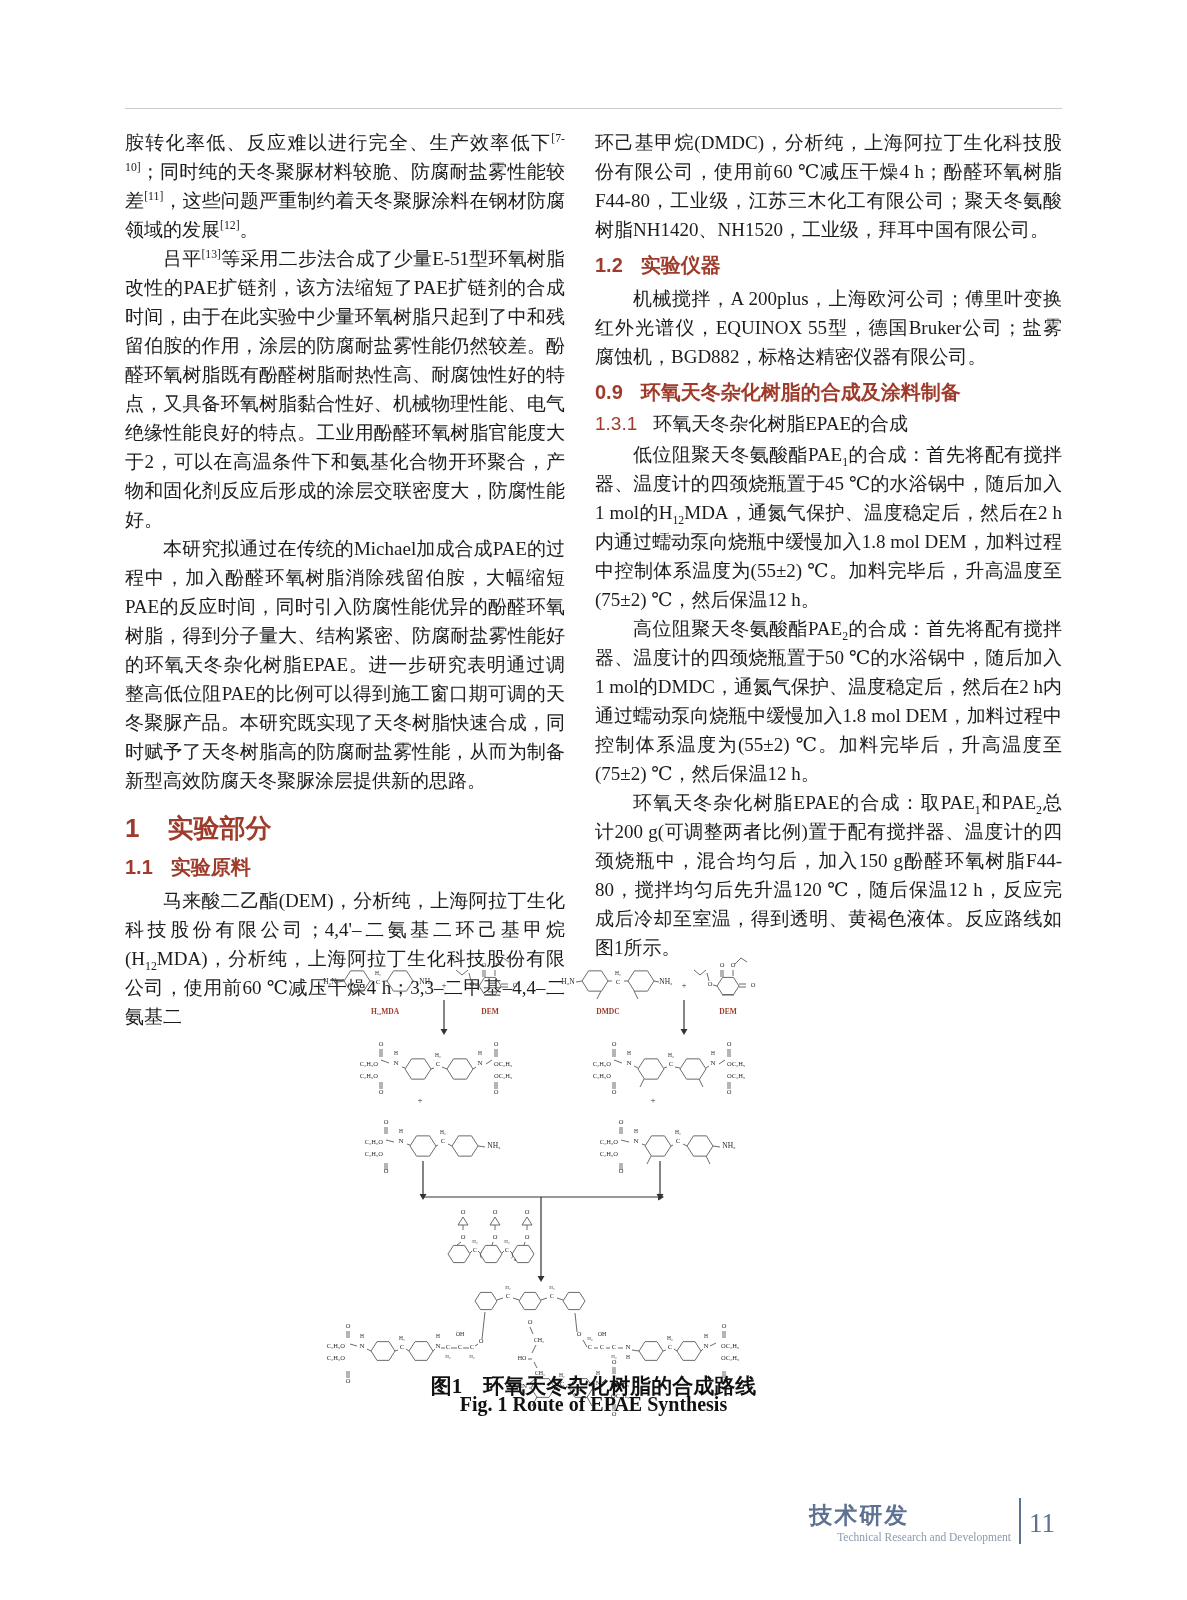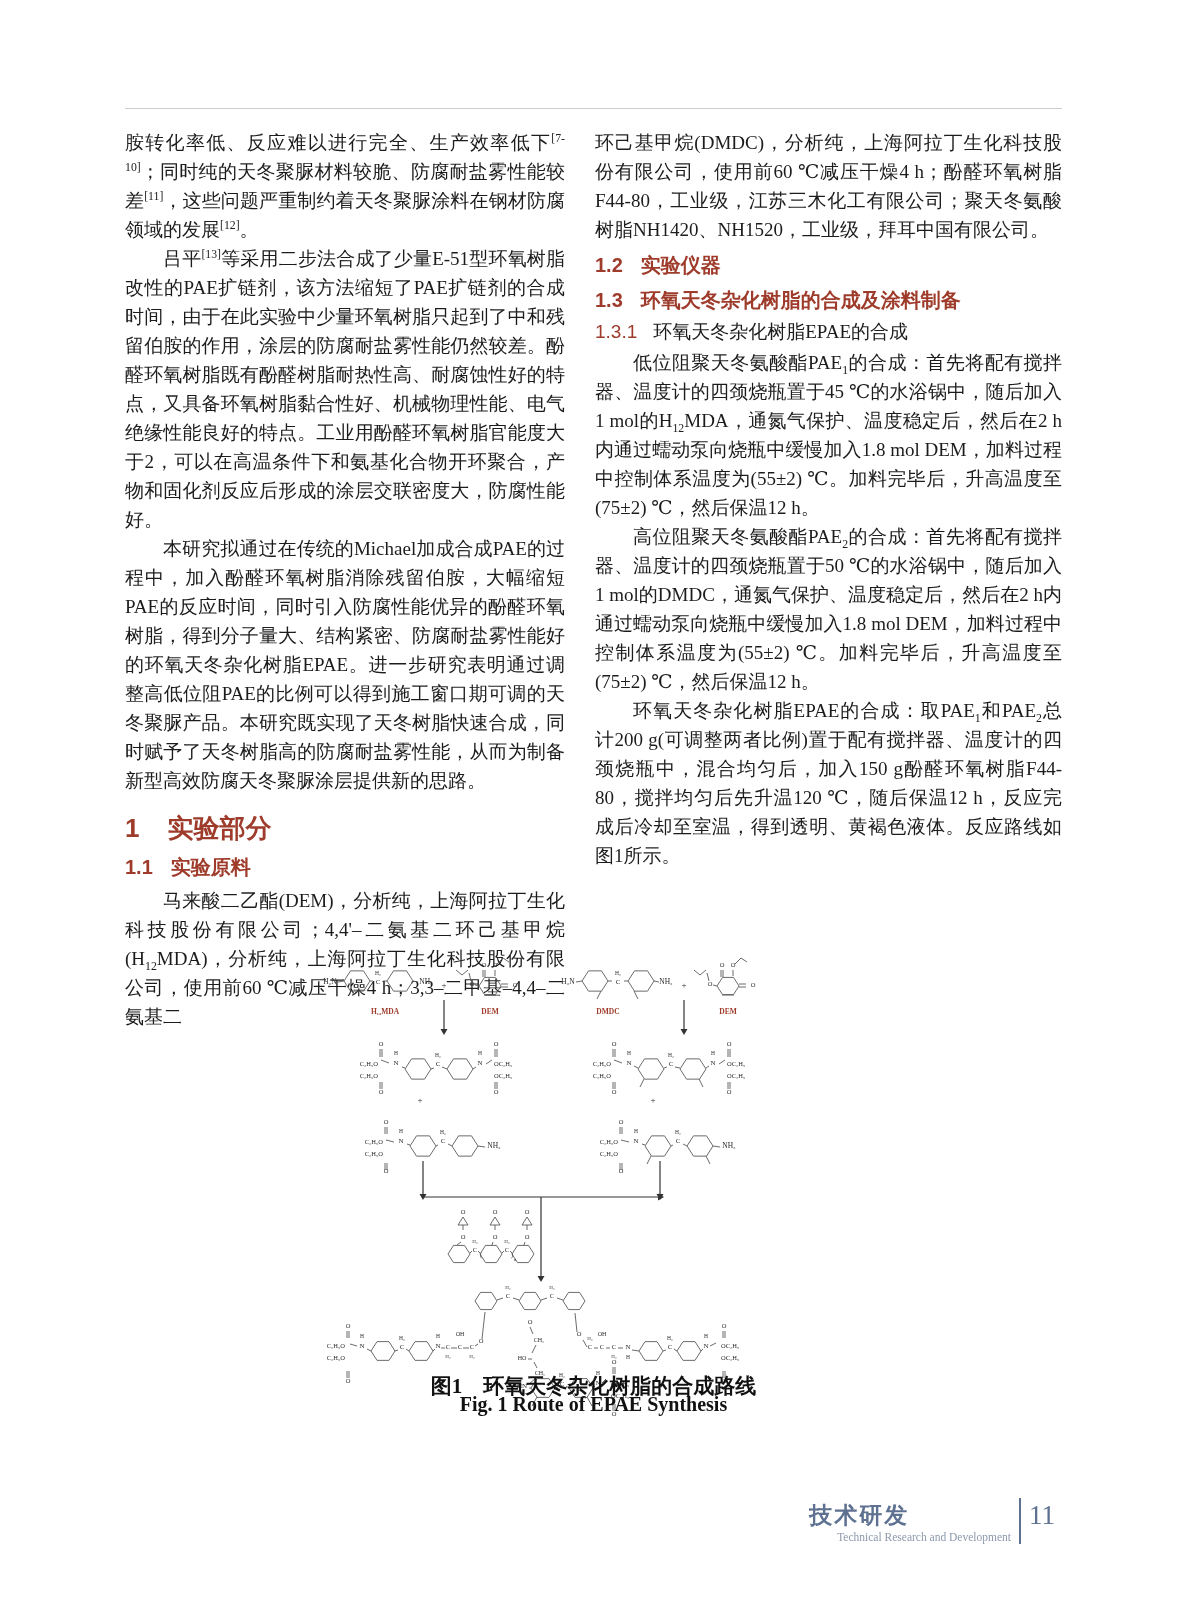--- a/index.html
+++ b/index.html
@@ -32,40 +32,41 @@
     font-size:21px;font-weight:bold;color:#111;}
   .cap-en{position:absolute;left:125px;top:1393px;width:937px;text-align:center;
     font-size:20px;font-weight:bold;color:#111;}
   
   .footer{position:absolute;top:1498px;right:132px;display:flex;align-items:center;}
   .footer-texts{text-align:left;margin-right:8px;}
   .footer-zh{font-family:"Liberation Sans","DejaVu Sans",sans-serif;font-size:23px;
     font-weight:bold;color:#5e7191;letter-spacing:2px;}
   .footer-en{font-family:"Liberation Serif","DejaVu Serif",serif;font-size:11.5px;color:#8c99ad;margin-left:28px;}
   .footer-bar{width:2px;height:46px;background:#5e7191;margin-right:8px;}
-  .footer-num{font-size:27px;color:#5e7191;align-self:flex-start;margin-top:2px;}
+  .footer-num{font-size:27px;color:#5e7191;align-self:flex-start;margin-top:10px;}
 </style>
 </head>
 <body>
 
 <div class="page">
   <div class="header-rule"></div>
 
   <div class="col col-left">
       <p class="body-p">胺转化率低、反应难以进行完全、生产效率低下<sup>[7-10]</sup>；同时纯的天冬聚脲材料较脆、防腐耐盐雾性能较差<sup>[11]</sup>，这些问题严重制约着天冬聚脲涂料在钢材防腐领域的发展<sup>[12]</sup>。</p>
       <p class="body-p indent">吕平<sup>[13]</sup>等采用二步法合成了少量E-51型环氧树脂改性的PAE扩链剂，该方法缩短了PAE扩链剂的合成时间，由于在此实验中少量环氧树脂只起到了中和残留伯胺的作用，涂层的防腐耐盐雾性能仍然较差。酚醛环氧树脂既有酚醛树脂耐热性高、耐腐蚀性好的特点，又具备环氧树脂黏合性好、机械物理性能、电气绝缘性能良好的特点。工业用酚醛环氧树脂官能度大于2，可以在高温条件下和氨基化合物开环聚合，产物和固化剂反应后形成的涂层交联密度大，防腐性能好。</p>
       <p class="body-p indent">本研究拟通过在传统的Michael加成合成PAE的过程中，加入酚醛环氧树脂消除残留伯胺，大幅缩短PAE的反应时间，同时引入防腐性能优异的酚醛环氧树脂，得到分子量大、结构紧密、防腐耐盐雾性能好的环氧天冬杂化树脂EPAE。进一步研究表明通过调整高低位阻PAE的比例可以得到施工窗口期可调的天冬聚脲产品。本研究既实现了天冬树脂快速合成，同时赋予了天冬树脂高的防腐耐盐雾性能，从而为制备新型高效防腐天冬聚脲涂层提供新的思路。</p>
       <div class="h1"><span class="h-num">1</span><span class="h-title">实验部分</span></div>
       <div class="h2"><span class="h-num">1.1</span><span class="h-title">实验原料</span></div>
       <p class="body-p indent">马来酸二乙酯(DEM)，分析纯，上海阿拉丁生化科技股份有限公司；4,4'–二氨基二环己基甲烷(H<sub>12</sub>MDA)，分析纯，上海阿拉丁生化科技股份有限公司，使用前60 ℃减压干燥4 h；3,3–二甲基–4,4–二氨基二</p>
     </div>
   <div class="col col-right">
       <p class="body-p">环己基甲烷(DMDC)，分析纯，上海阿拉丁生化科技股份有限公司，使用前60 ℃减压干燥4 h；酚醛环氧树脂F44-80，工业级，江苏三木化工有限公司；聚天冬氨酸树脂NH1420、NH1520，工业级，拜耳中国有限公司。</p>
       <div class="h2"><span class="h-num">1.2</span><span class="h-title">实验仪器</span></div>
-      <div class="h2"><span class="h-num">1.3</span><span class="h-title">环氧天冬杂化树脂的合成及涂料制备</span></div>
+      <p class="body-p indent">机械搅拌，A 200plus，上海欧河公司；傅里叶变换红外光谱仪，EQUINOX 55型，德国Bruker公司；盐雾腐蚀机，BGD882，标格达精密仪器有限公司。</p>
+      <div class="h2"><span class="h-num">0.9</span><span class="h-title">环氧天冬杂化树脂的合成及涂料制备</span></div>
       <div class="h3"><span class="h-num">1.3.1</span><span class="h-title">环氧天冬杂化树脂EPAE的合成</span></div>
       <p class="body-p indent">低位阻聚天冬氨酸酯PAE<sub>1</sub>的合成：首先将配有搅拌器、温度计的四颈烧瓶置于45 ℃的水浴锅中，随后加入1 mol的H<sub>12</sub>MDA，通氮气保护、温度稳定后，然后在2 h内通过蠕动泵向烧瓶中缓慢加入1.8 mol DEM，加料过程中控制体系温度为(55±2) ℃。加料完毕后，升高温度至(75±2) ℃，然后保温12 h。</p>
       <p class="body-p indent">高位阻聚天冬氨酸酯PAE<sub>2</sub>的合成：首先将配有搅拌器、温度计的四颈烧瓶置于50 ℃的水浴锅中，随后加入1 mol的DMDC，通氮气保护、温度稳定后，然后在2 h内通过蠕动泵向烧瓶中缓慢加入1.8 mol DEM，加料过程中控制体系温度为(55±2) ℃。加料完毕后，升高温度至(75±2) ℃，然后保温12 h。</p>
       <p class="body-p indent">环氧天冬杂化树脂EPAE的合成：取PAE<sub>1</sub>和PAE<sub>2</sub>总计200 g(可调整两者比例)置于配有搅拌器、温度计的四颈烧瓶中，混合均匀后，加入150 g酚醛环氧树脂F44-80，搅拌均匀后先升温120 ℃，随后保温12 h，反应完成后冷却至室温，得到透明、黄褐色液体。反应路线如图1所示。</p>
     </div>
 
   <div class="figure-wrap">
     <svg width="648" height="484" viewBox="0 0 648 484" xmlns="http://www.w3.org/2000/svg">
         <polygon points="76,45 82.5,34.86 95.5,34.86 102,45 95.5,55.14 82.5,55.14" fill="none" stroke="#5a5a5a" stroke-width="0.9"></polygon>
         <polygon points="119,45 125.5,34.86 138.5,34.86 145,45 138.5,55.14 125.5,55.14" fill="none" stroke="#5a5a5a" stroke-width="0.9"></polygon>

